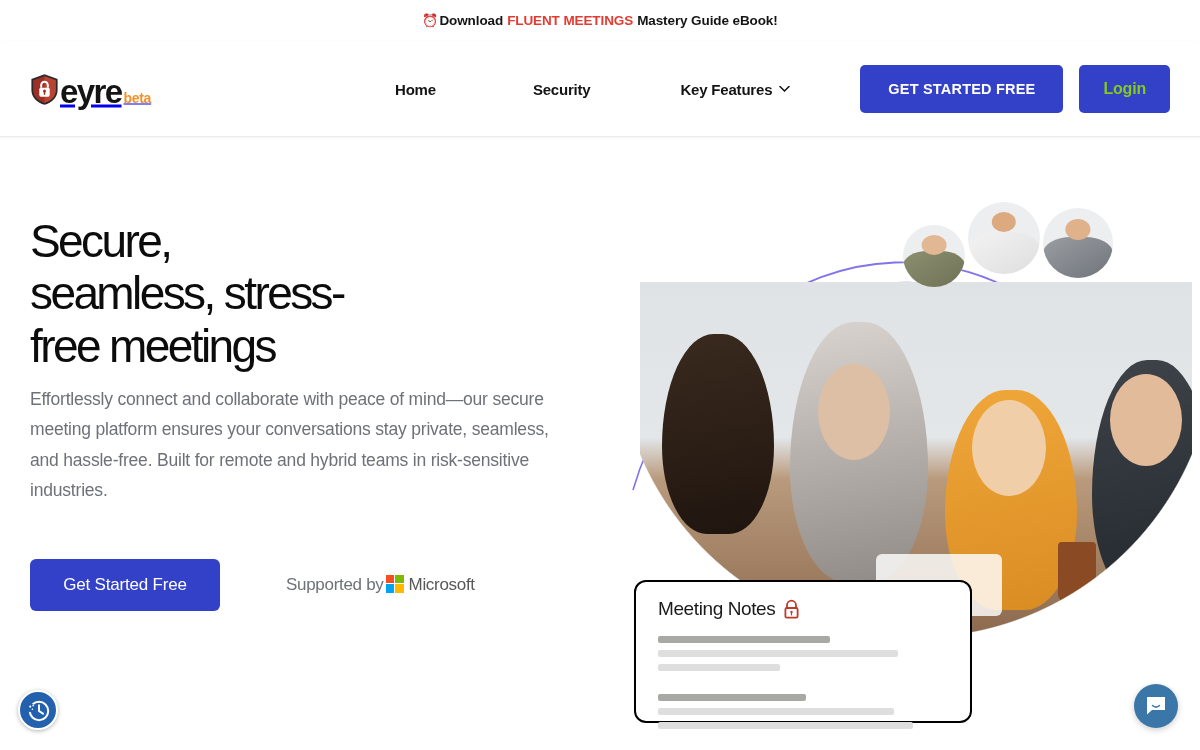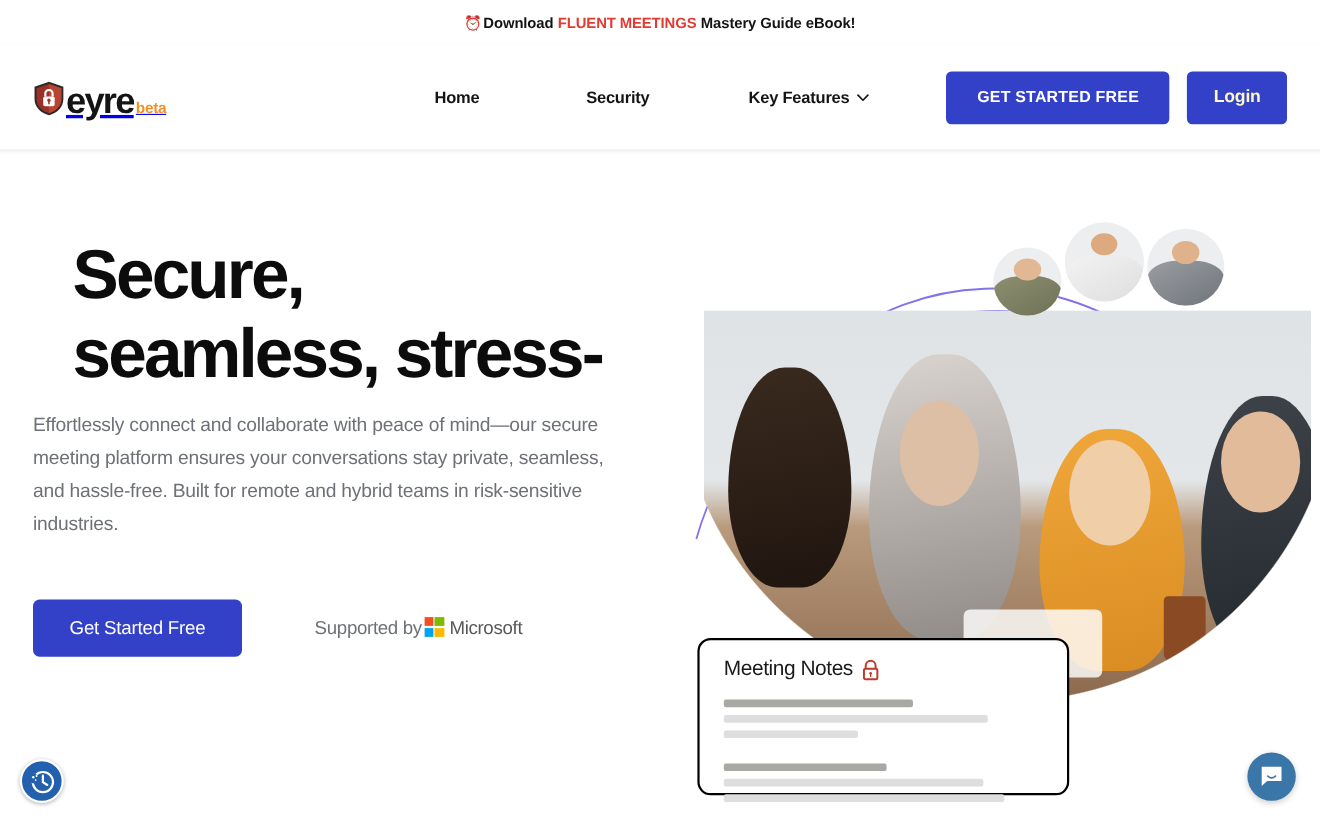--- a/index.html
+++ b/index.html
@@ -55,31 +55,31 @@
 
   .hdr-actions { position: absolute; right: 30px; top: 50%; transform: translateY(-50%);
                  display: flex; align-items: center; gap: 16px; }
   .btn-primary {
     background: #3340c8; color: #fff; border: none; border-radius: 5px;
     font-size: 14.5px; font-weight: 700; letter-spacing: 0.2px;
     padding: 0 28px; height: 48px; line-height: 48px; cursor: pointer;
     font-family: "Liberation Sans", sans-serif; white-space: nowrap;
   }
   .btn-login {
-    background: #3340c8; color: #fef9c3; border: none; border-radius: 5px;
+    background: #3340c8; color: #84cc16; border: none; border-radius: 5px;
     font-size: 16px; font-weight: 700; letter-spacing: -0.2px;
     padding: 0 24px; height: 48px; line-height: 48px; cursor: pointer;
     font-family: "Liberation Sans", sans-serif; white-space: nowrap;
   }
 
   
   .hero-left { position: absolute; left: 30px; top: 215px; width: 560px; }
   .hero-h1 {
-    font-size: 63px; font-weight: 700; color: #0c0c0c;
-    line-height: 1.14; letter-spacing: -2.6px; margin-left: 36px;
+    font-size: 46px; font-weight: 400; color: #0c0c0c;
+    line-height: 1.14; letter-spacing: -2.6px;
   }
   .hero-p {
     margin-top: 12px; width: 545px;
     font-size: 17.5px; color: #6e7177; line-height: 1.72; letter-spacing: -0.2px;
   }
   .hero-cta-row { margin-top: 54px; display: flex; align-items: center; }
   .btn-hero {
     background: #3340c8; color: #fff; border: none; border-radius: 6px;
     font-size: 17px; font-weight: 400; letter-spacing: -0.2px;
     width: 190px; height: 52px; cursor: pointer;
@@ -208,20 +208,21 @@
     <div class="hdr-actions">
       <button class="btn-primary">GET STARTED FREE</button>
       <button class="btn-login">Login</button>
     </div>
   </div>
 
   <div class="hero-left">
     <h1 class="hero-h1">
       <span>Secure,</span><br>
       <span>seamless, stress-</span><br>
+      <span>free meetings</span>
     </h1>
     <p class="hero-p">Effortlessly connect and collaborate with peace of mind—our secure meeting platform ensures your conversations stay private, seamless, and hassle-free. Built for remote and hybrid teams in risk-sensitive industries.</p>
 
     <div class="hero-cta-row">
       <button class="btn-hero">Get Started Free</button>
       <div class="supported">
         <span>Supported by</span>
         <span class="ms-logo">
           <i style="background:#f25022"></i>
             <i style="background:#7fba00"></i>

